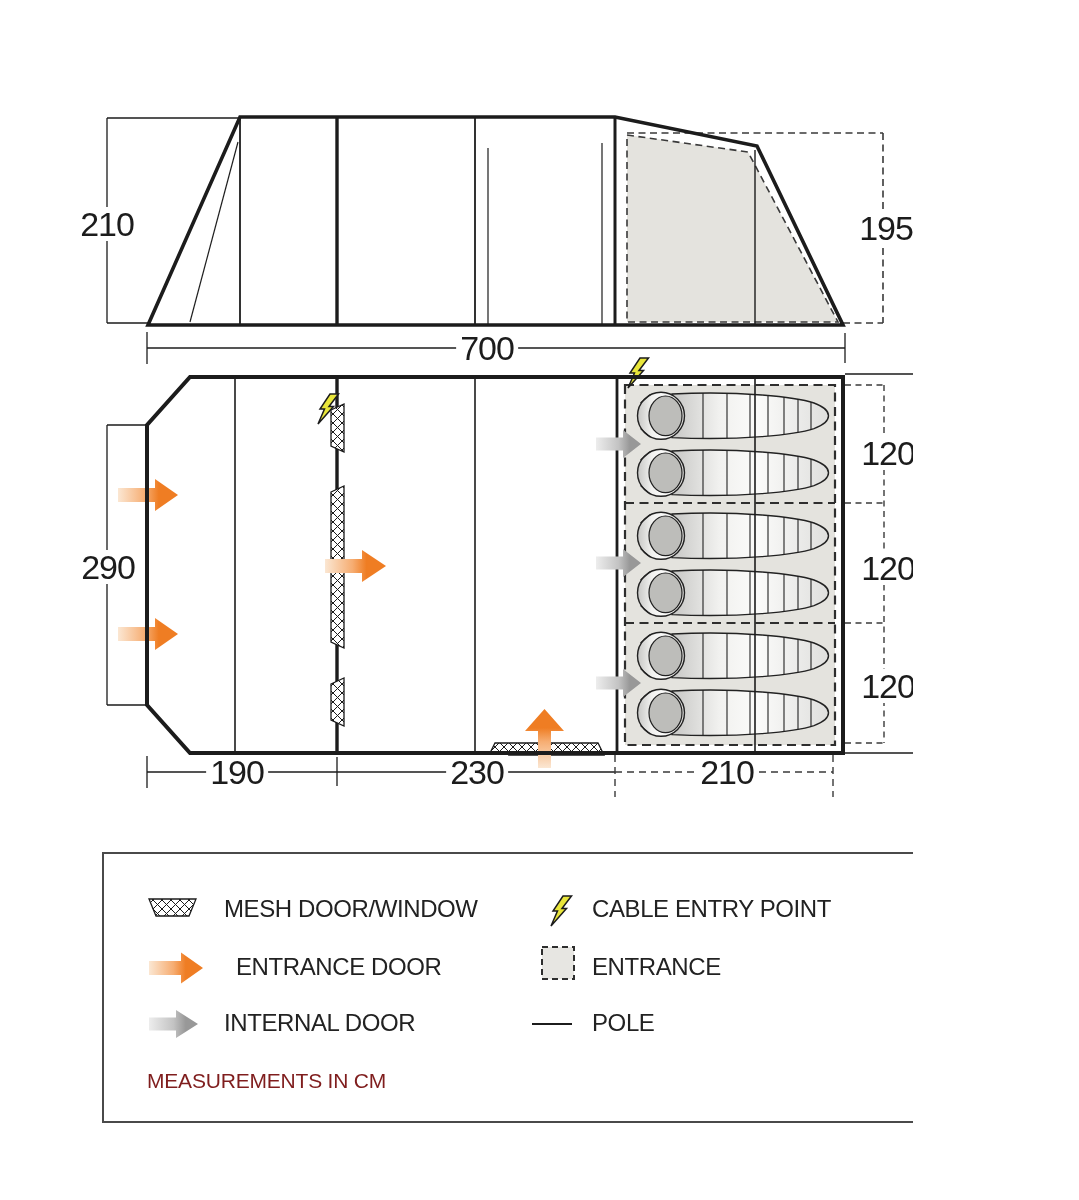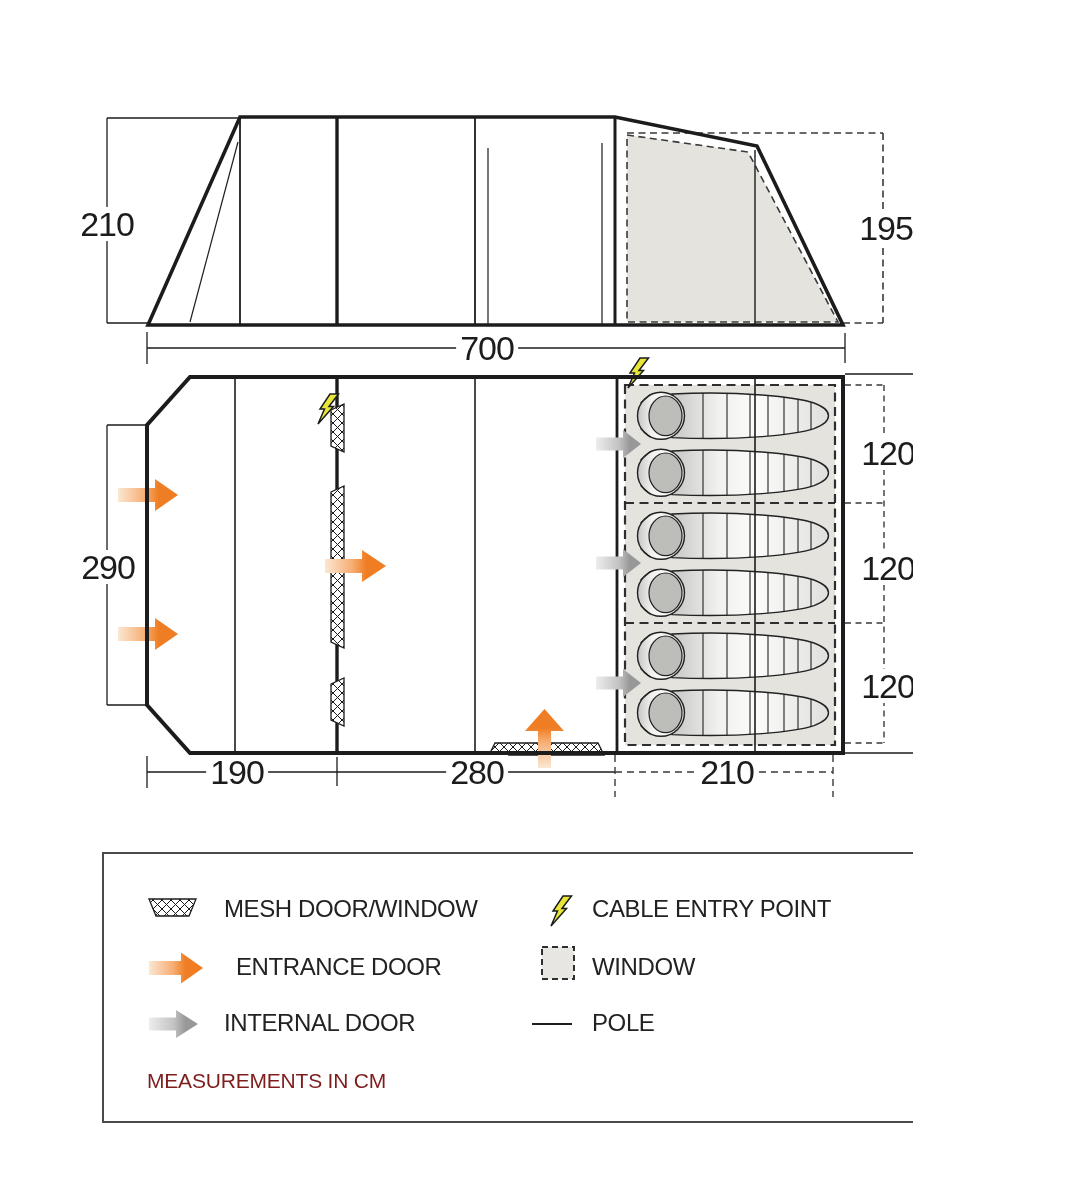--- a/index.html
+++ b/index.html
@@ -173,24 +173,24 @@
 
 <div class="dim" style="left:107px;top:224px;">210</div>
 <div class="dim" style="left:886px;top:228px;">195</div>
 <div class="dim" style="left:487px;top:348px;">700</div>
 <div class="dim" style="left:108px;top:567px;">290</div>
 <div class="dim" style="left:996px;top:567px;">380</div>
 <div class="dim" style="left:888px;top:453px;">120</div>
 <div class="dim" style="left:888px;top:568px;">120</div>
 <div class="dim" style="left:888px;top:686px;">120</div>
 <div class="dim" style="left:237px;top:772px;">190</div>
-<div class="dim" style="left:477px;top:772px;">280</div>
+<div class="dim" style="left:477px;top:772px;">230</div>
 <div class="dim" style="left:727px;top:772px;">210</div>
 
 <div class="leg" style="left:224px;top:909px;">MESH DOOR/WINDOW</div>
 <div class="leg" style="left:592px;top:909px;">CABLE ENTRY POINT</div>
 <div class="leg" style="left:224px;top:967px;margin-left:12px;">ENTRANCE DOOR</div>
-<div class="leg" style="left:592px;top:967px;">WINDOW</div>
+<div class="leg" style="left:592px;top:967px;">ENTRANCE</div>
 <div class="leg" style="left:224px;top:1023px;">INTERNAL DOOR</div>
 <div class="leg" style="left:592px;top:1023px;">POLE</div>
 <div class="note" style="left:147px;top:1080px;">MEASUREMENTS IN CM</div>
 
 </div>
 
 </body></html>

